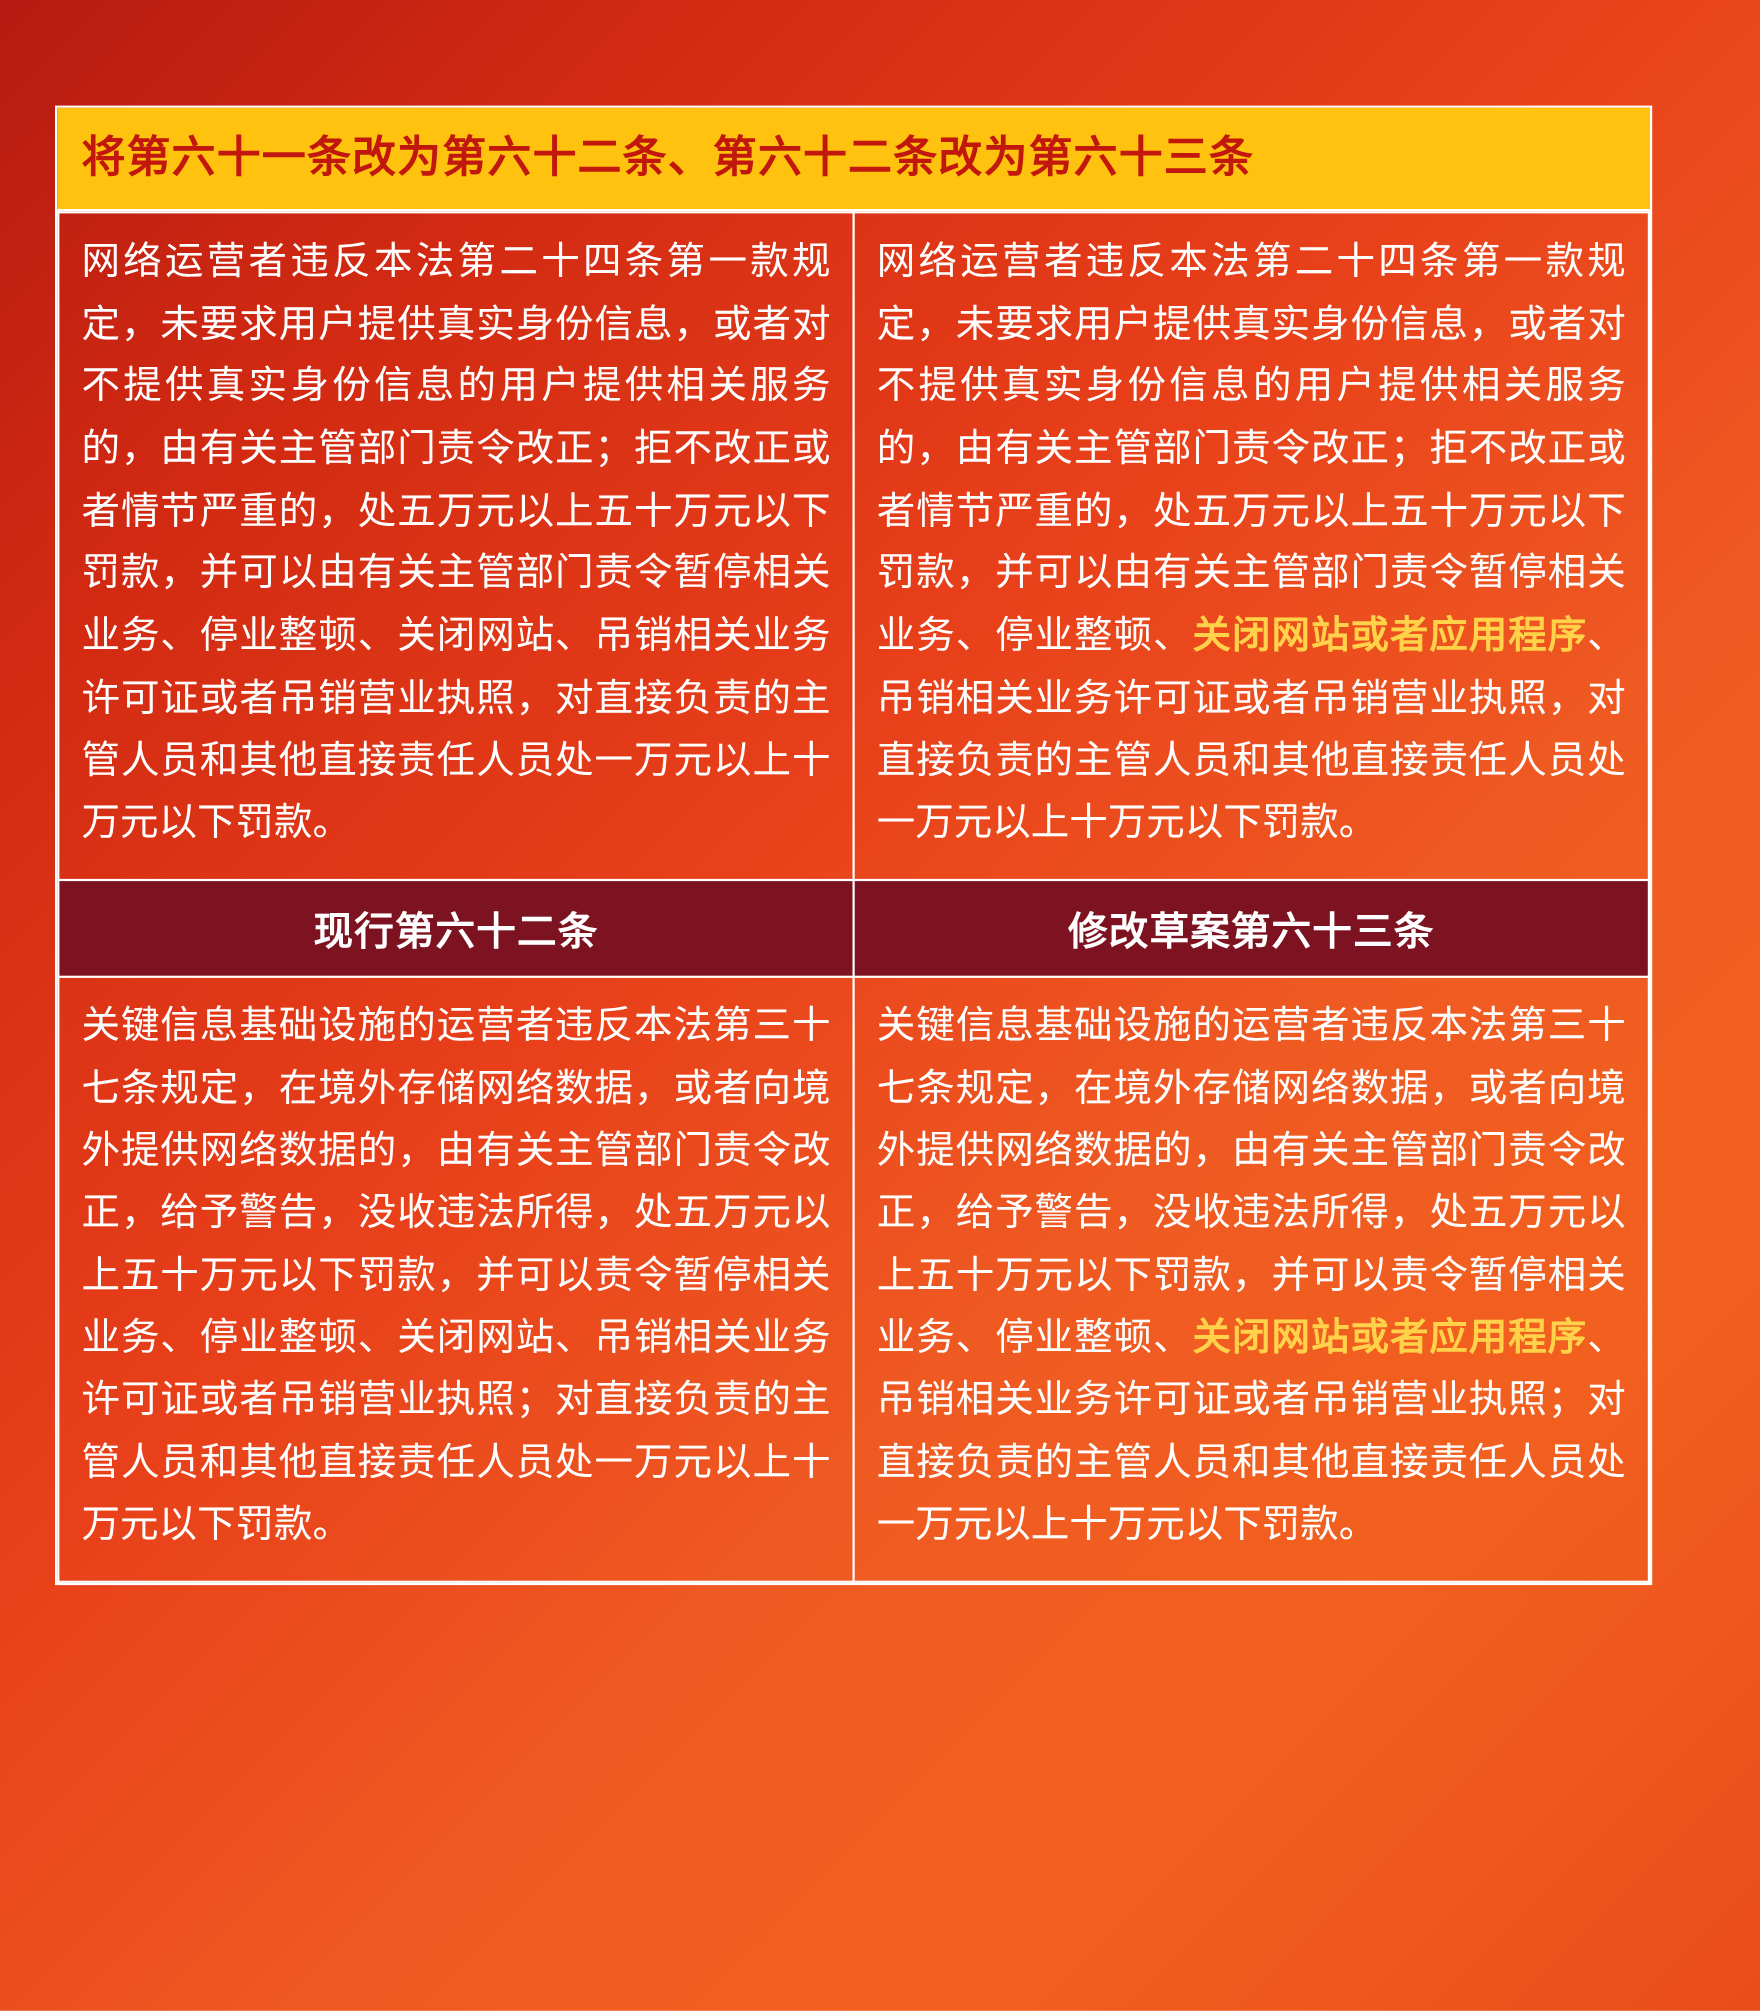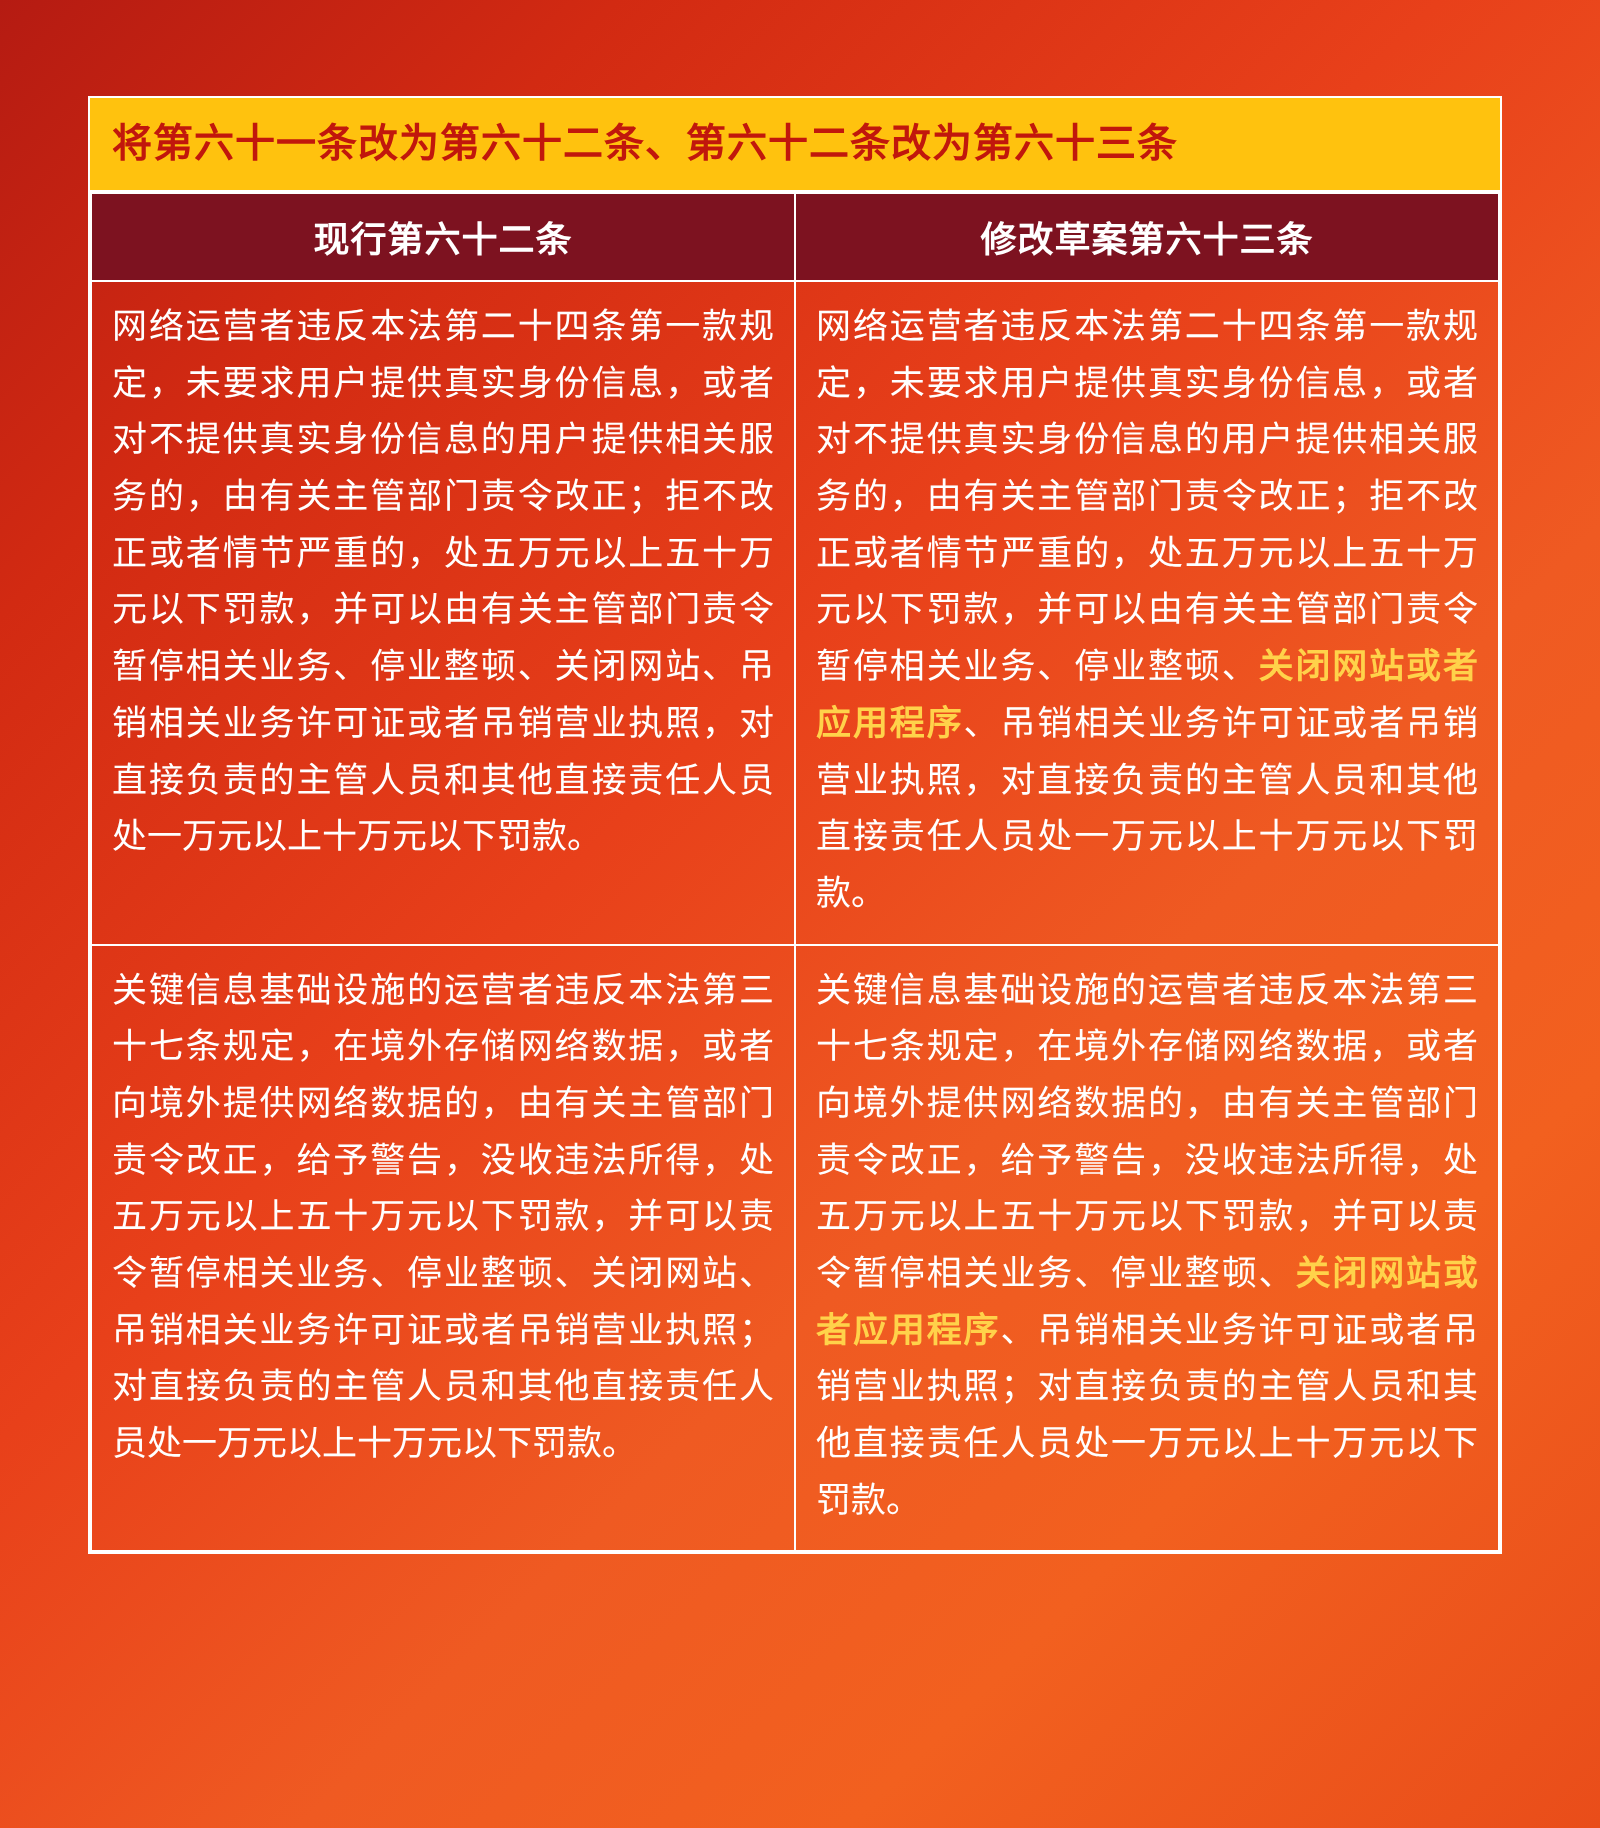--- a/index.html
+++ b/index.html
@@ -13,21 +13,21 @@
     font-family: "Liberation Sans", "DejaVu Sans", sans-serif;
     background: linear-gradient(135deg, #b51b12 0%, #d22a12 18%, #e8401a 42%, #ef5a22 62%, #f2601f 78%, #e94d1a 100%);
     overflow: hidden;
   }
 
   .page {
     position: relative;
     width: 1600px;
     height: 1828px;
     box-sizing: border-box;
-    padding: 96px 98px 90px 88px;
+    padding: 96px 98px 90px 50px;
   }
 
   .card {
     width: 100%;
     border: 2px solid #ffffff;
     box-sizing: border-box;
   }
 
   
   .banner {
@@ -87,26 +87,26 @@
 
     <div class="banner">将第六十一条改为第六十二条、第六十二条改为第六十三条</div>
 
     <table class="compare">
       <colgroup>
         <col class="left">
         <col class="right">
       </colgroup>
       <tbody>
         <tr>
+          <td class="body-cell">网络运营者违反本法第二十四条第一款规定，未要求用户提供真实身份信息，或者对不提供真实身份信息的用户提供相关服务的，由有关主管部门责令改正；拒不改正或者情节严重的，处五万元以上五十万元以下罚款，并可以由有关主管部门责令暂停相关业务、停业整顿、关闭网站、吊销相关业务许可证或者吊销营业执照，对直接负责的主管人员和其他直接责任人员处一万元以上十万元以下罚款。</td>
+          <td class="body-cell"><span>网络运营者违反本法第二十四条第一款规定，未要求用户提供真实身份信息，或者对不提供真实身份信息的用户提供相关服务的，由有关主管部门责令改正；拒不改正或者情节严重的，处五万元以上五十万元以下罚款，并可以由有关主管部门责令暂停相关业务、停业整顿、</span><span class="hl">关闭网站或者应用程序</span><span>、吊销相关业务许可证或者吊销营业执照，对直接负责的主管人员和其他直接责任人员处一万元以上十万元以下罚款。</span></td>
+        </tr>
+        <tr>
           <th class="col-head">现行第六十二条</th>
           <th class="col-head">修改草案第六十三条</th>
-        </tr>
-        <tr>
-          <td class="body-cell">网络运营者违反本法第二十四条第一款规定，未要求用户提供真实身份信息，或者对不提供真实身份信息的用户提供相关服务的，由有关主管部门责令改正；拒不改正或者情节严重的，处五万元以上五十万元以下罚款，并可以由有关主管部门责令暂停相关业务、停业整顿、关闭网站、吊销相关业务许可证或者吊销营业执照，对直接负责的主管人员和其他直接责任人员处一万元以上十万元以下罚款。</td>
-          <td class="body-cell"><span>网络运营者违反本法第二十四条第一款规定，未要求用户提供真实身份信息，或者对不提供真实身份信息的用户提供相关服务的，由有关主管部门责令改正；拒不改正或者情节严重的，处五万元以上五十万元以下罚款，并可以由有关主管部门责令暂停相关业务、停业整顿、</span><span class="hl">关闭网站或者应用程序</span><span>、吊销相关业务许可证或者吊销营业执照，对直接负责的主管人员和其他直接责任人员处一万元以上十万元以下罚款。</span></td>
         </tr>
         <tr>
           <td class="body-cell">关键信息基础设施的运营者违反本法第三十七条规定，在境外存储网络数据，或者向境外提供网络数据的，由有关主管部门责令改正，给予警告，没收违法所得，处五万元以上五十万元以下罚款，并可以责令暂停相关业务、停业整顿、关闭网站、吊销相关业务许可证或者吊销营业执照；对直接负责的主管人员和其他直接责任人员处一万元以上十万元以下罚款。</td>
           <td class="body-cell"><span>关键信息基础设施的运营者违反本法第三十七条规定，在境外存储网络数据，或者向境外提供网络数据的，由有关主管部门责令改正，给予警告，没收违法所得，处五万元以上五十万元以下罚款，并可以责令暂停相关业务、停业整顿、</span><span class="hl">关闭网站或者应用程序</span><span>、吊销相关业务许可证或者吊销营业执照；对直接负责的主管人员和其他直接责任人员处一万元以上十万元以下罚款。</span></td>
         </tr>
       </tbody>
     </table>
 
   </div>
 </div>

